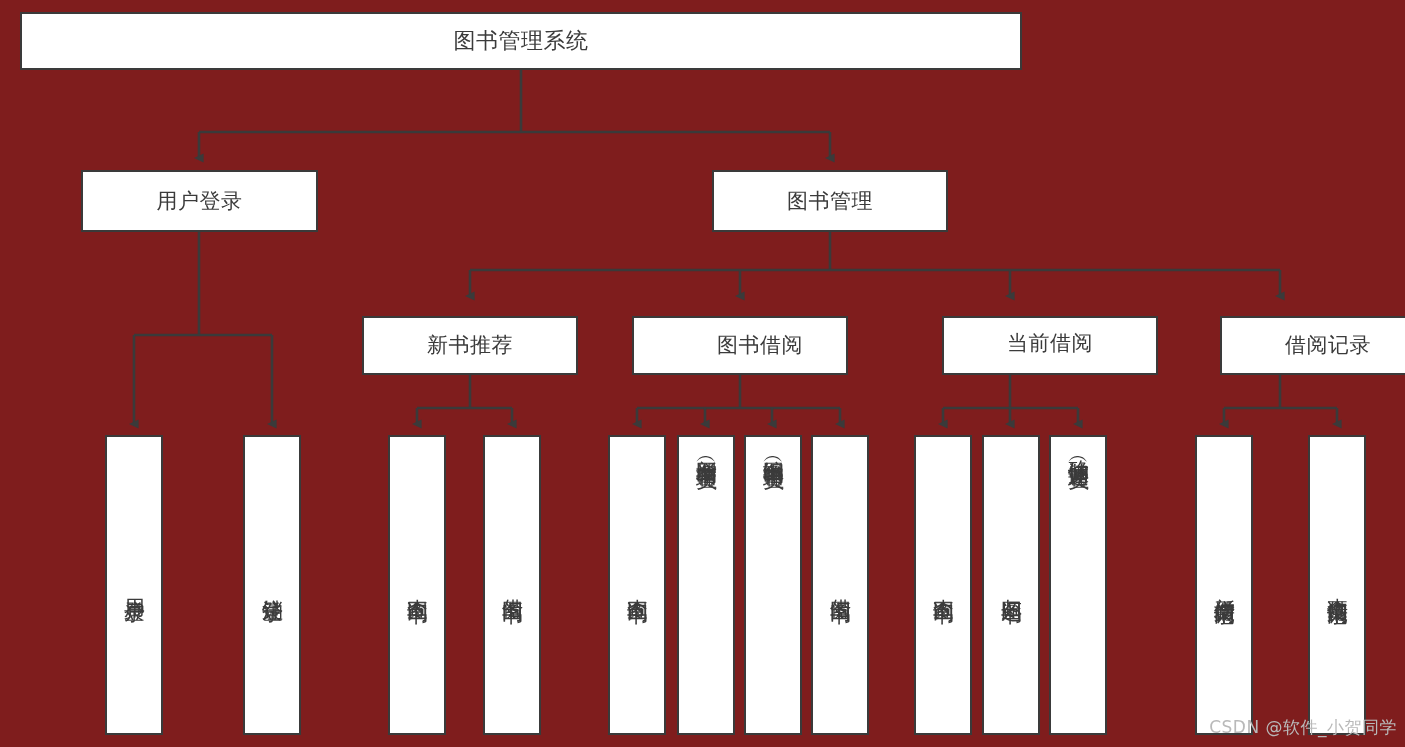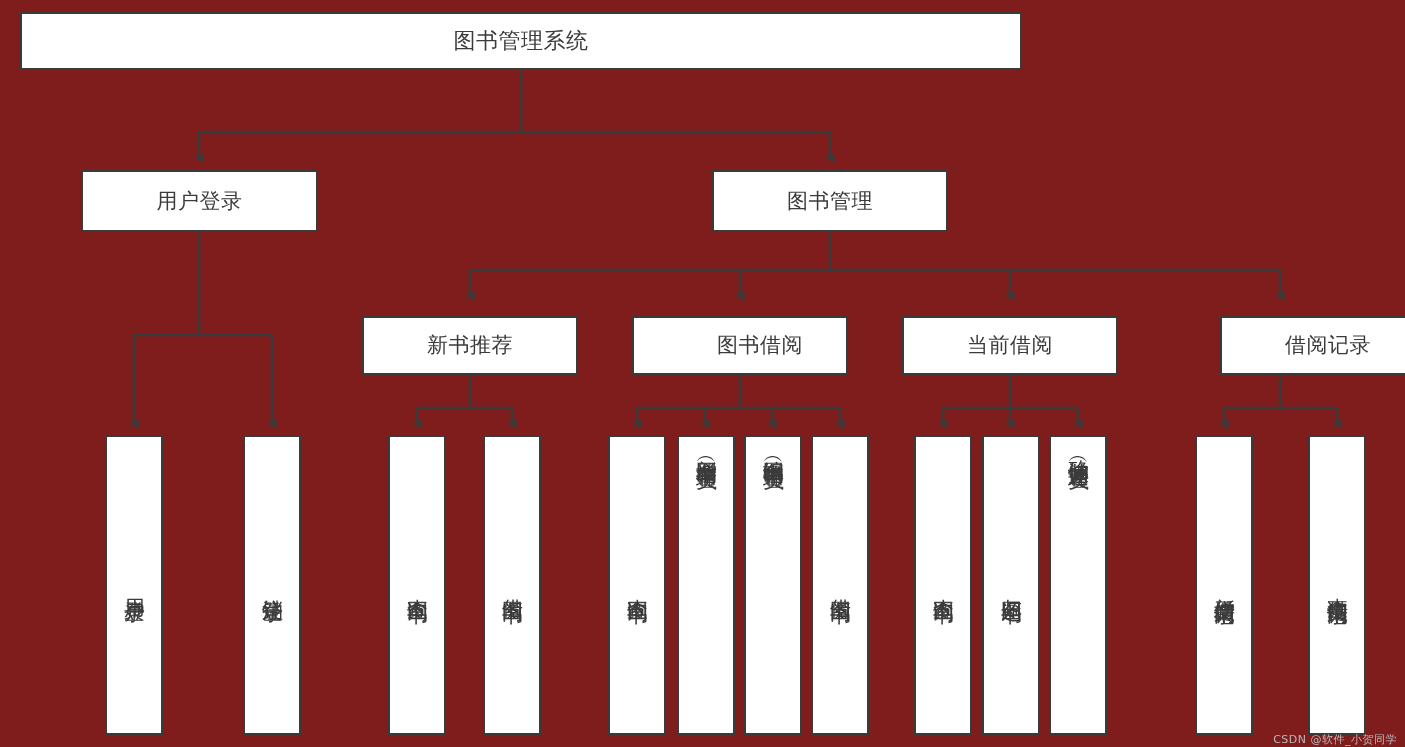--- a/index.html
+++ b/index.html
@@ -63,22 +63,22 @@
   .node.vert.center .node-label {
     margin-top: auto;
     margin-bottom: auto;
   }
   .node.vert.top .node-label {
     margin-top: 6px;
   }
   .watermark {
     position: absolute;
     right: 8px;
-    bottom: 0;
-    font-size: 11px;
+    bottom: 8px;
+    font-size: 17px;
     color: #b9b9b9;
     letter-spacing: 0.5px;
     white-space: nowrap;
     z-index: 3;
   }
 </style>
 </head>
 <body>
 
 <div id="canvas">
@@ -143,21 +143,21 @@
   <div class="node horiz" style="left:712px; top:170px; width:236px; height:62px;">
     <span class="node-label">图书管理</span>
   </div>
 
   <div class="node horiz" style="left:362px; top:316px; width:216px; height:59px;">
     <span class="node-label">新书推荐</span>
   </div>
   <div class="node horiz" style="left:632px; top:316px; width:216px; height:59px;padding-left:40px;">
     <span class="node-label">图书借阅</span>
   </div>
-  <div class="node horiz" style="left:902px; top:316px; width:216px; height:59px;">
+  <div class="node horiz" style="left:942px; top:316px; width:216px; height:59px;font-family:Liberation Mono, monospace;">
     <span class="node-label">当前借阅</span>
   </div>
   <div class="node horiz" style="left:1220px; top:316px; width:216px; height:59px;">
     <span class="node-label">借阅记录</span>
   </div>
 
   <div class="node vert center" style="left:105px; top:435px; width:58px; height:300px;">
     <span class="node-label">用户登录</span>
   </div>
   <div class="node vert center" style="left:243px; top:435px; width:58px; height:300px;">

